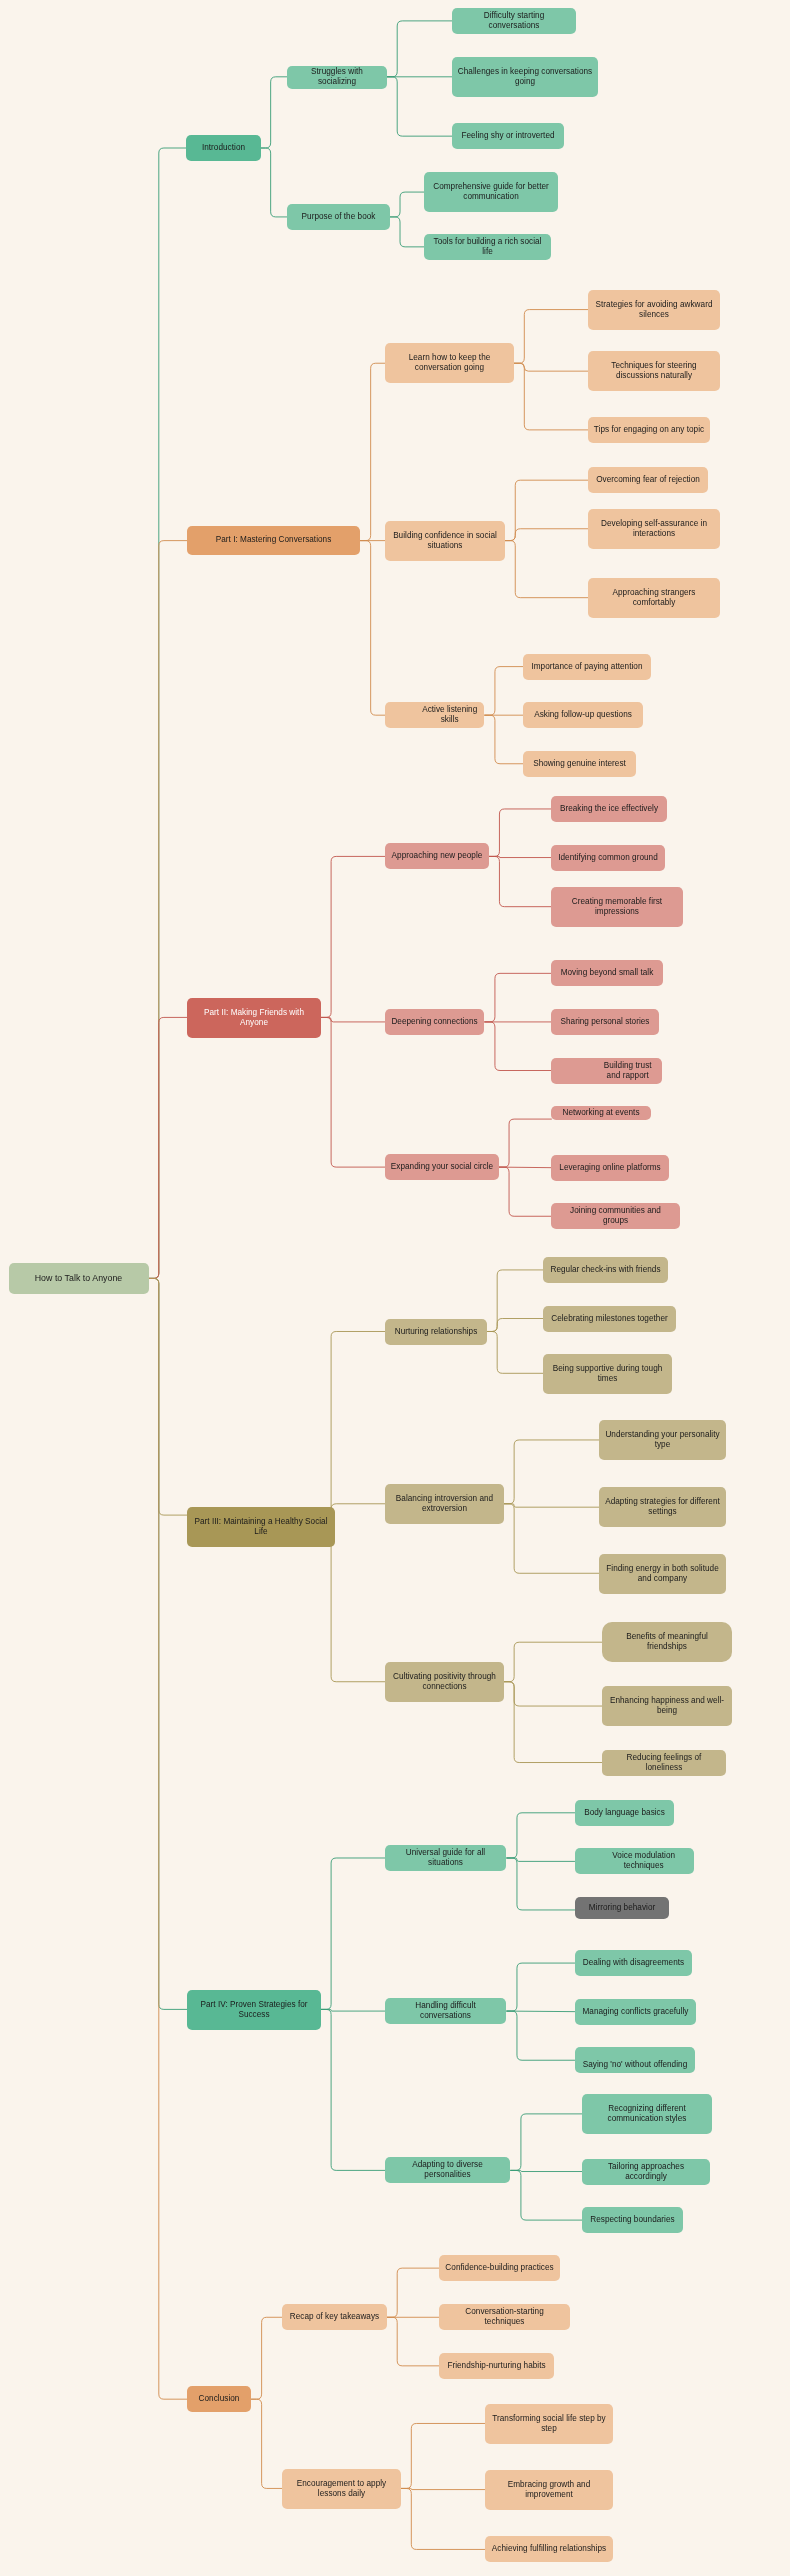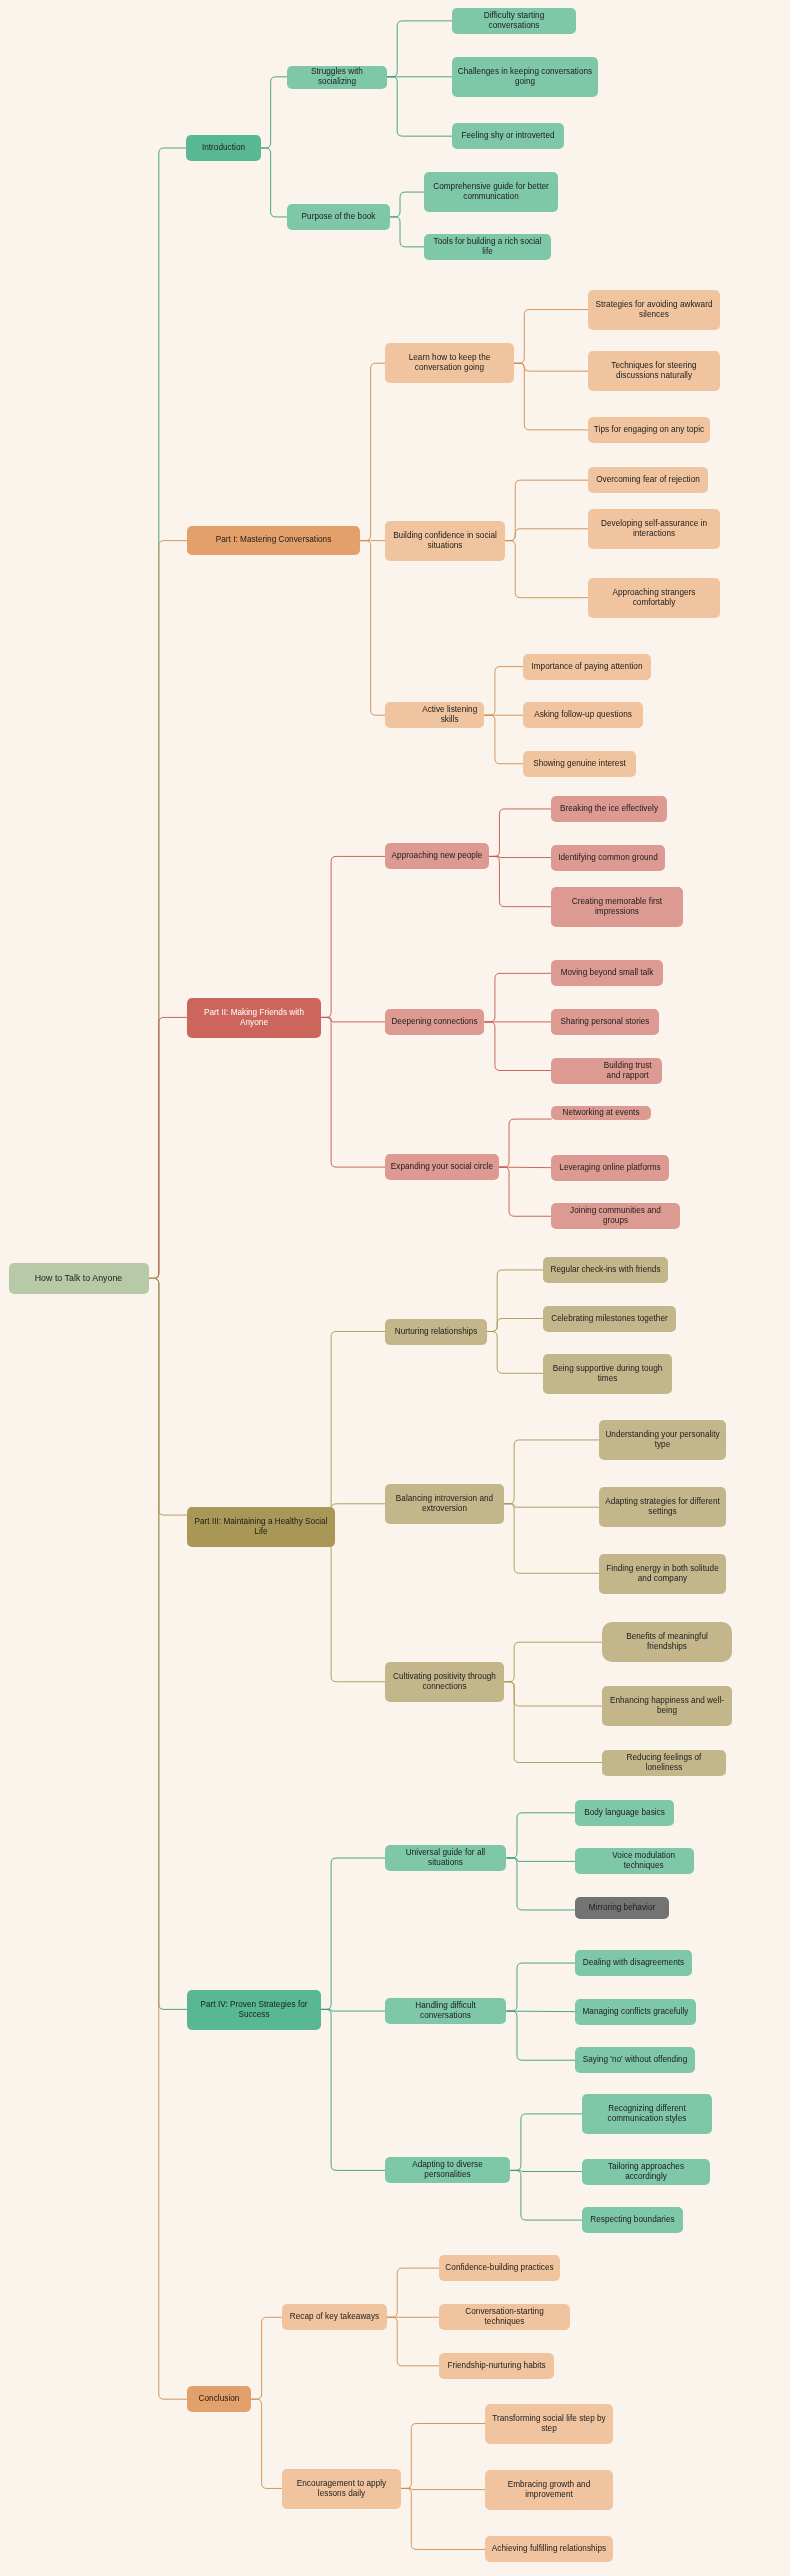--- a/index.html
+++ b/index.html
@@ -286,21 +286,21 @@
       </div>
       <div class="node node-l2" style="left: 385px; top: 1998px; width: 121px; height: 26px; background: rgb(126, 199, 168);">
         <span class="node-label">Handling difficult conversations</span>
       </div>
       <div class="node node-l3" style="left: 575px; top: 1950px; width: 117px; height: 26px; background: rgb(126, 199, 168);">
         <span class="node-label">Dealing with disagreements</span>
       </div>
       <div class="node node-l3" style="left: 575px; top: 1999px; width: 121px; height: 26px; background: rgb(126, 199, 168);">
         <span class="node-label">Managing conflicts gracefully</span>
       </div>
-      <div class="node node-l3" style="left: 575px; top: 2047px; width: 120px; height: 26px; background: rgb(126, 199, 168);">
+      <div class="node node-l3" style="left: 575px; top: 2047px; width: 120px; height: 26px; background: rgb(126, 199, 168); align-items: flex-end;">
         <span class="node-label">Saying 'no' without offending</span>
       </div>
       <div class="node node-l2" style="left: 385px; top: 2157px; width: 125px; height: 26px; background: rgb(126, 199, 168);">
         <span class="node-label">Adapting to diverse personalities</span>
       </div>
       <div class="node node-l3" style="left: 582px; top: 2094px; width: 130px; height: 40px; background: rgb(126, 199, 168);">
         <span class="node-label">Recognizing different communication styles</span>
       </div>
       <div class="node node-l3" style="left: 582px; top: 2159px; width: 128px; height: 26px; background: rgb(126, 199, 168);">
         <span class="node-label">Tailoring approaches accordingly</span>

